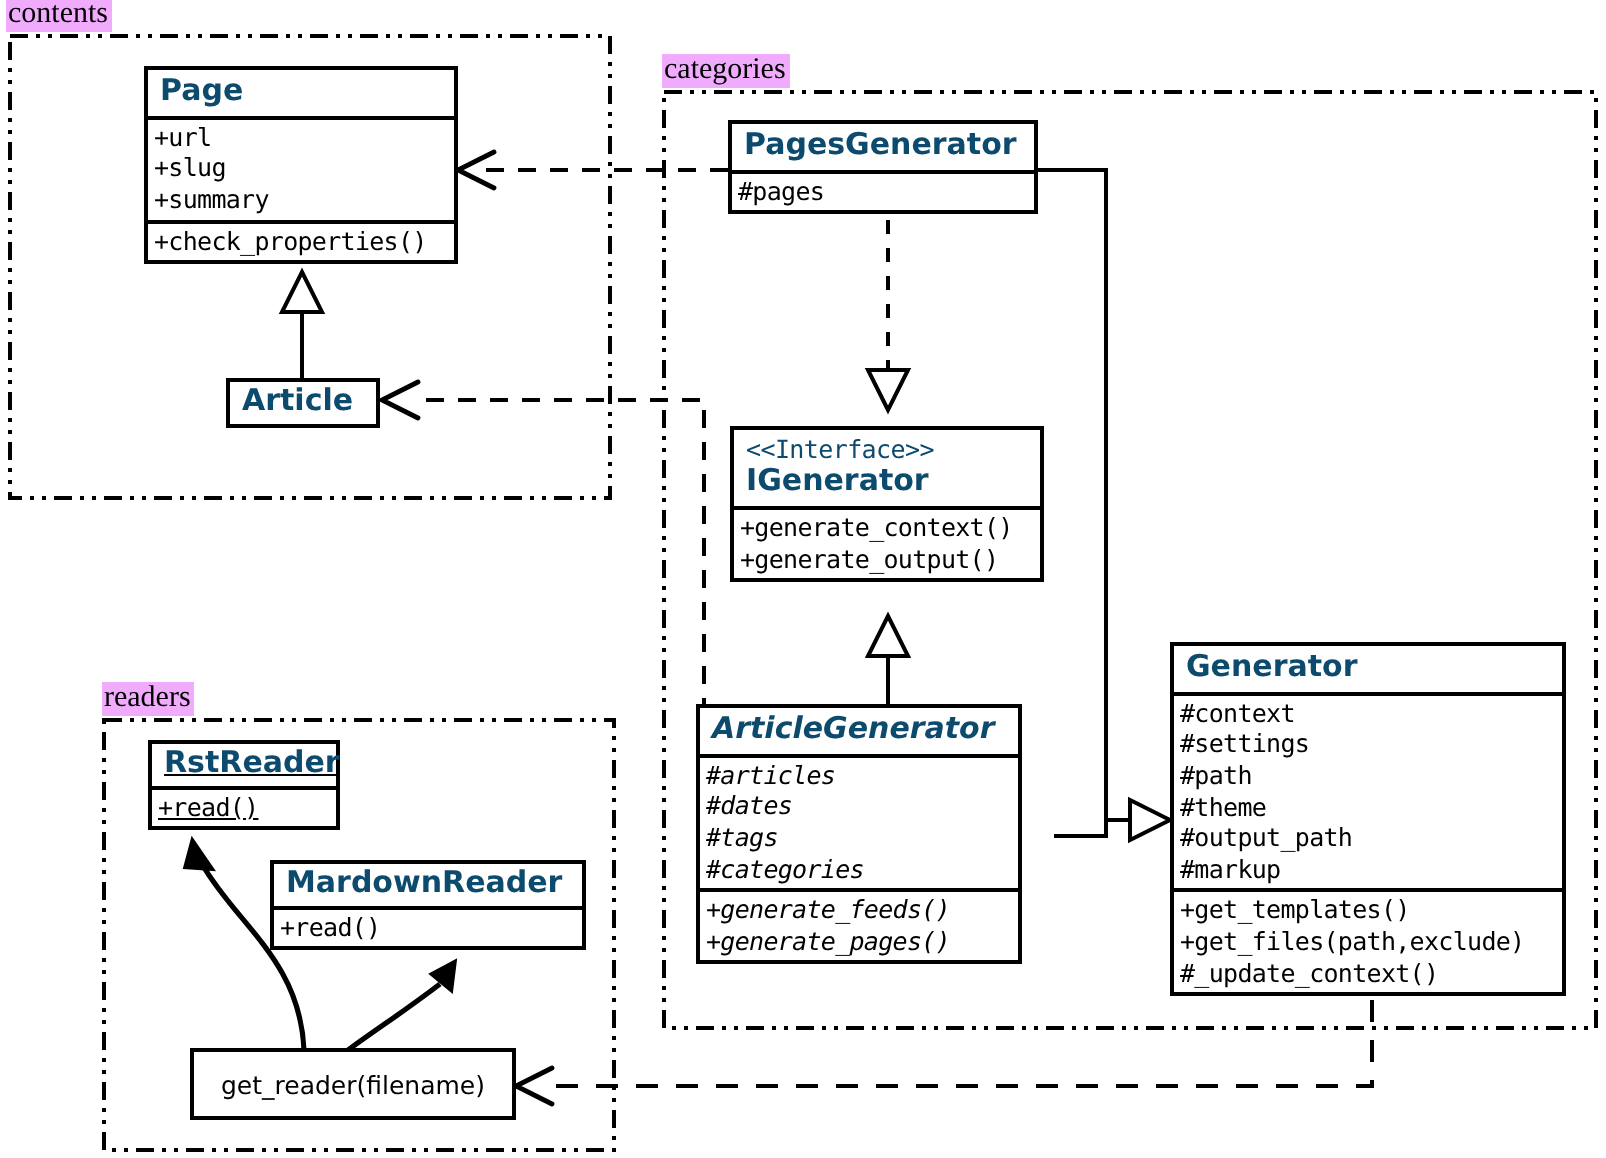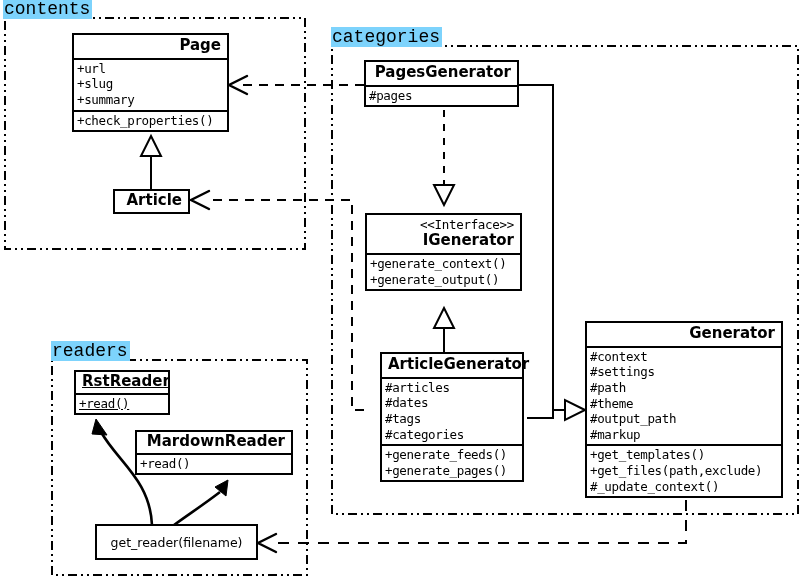--- a/index.html
+++ b/index.html
@@ -27,27 +27,27 @@
   
   .uml-class {
     position: absolute;
     box-sizing: border-box;
     border: 2px solid #000;
     background: #ffffff;
     z-index: 5;
   }
   .uml-name {
     box-sizing: border-box;
-    text-align: right;
+    text-align: left;
     font-weight: bold;
     font-size: 15px;
     font-family: "DejaVu Sans", sans-serif;
     padding: 3px 6px 4px 6px;
     line-height: 1.05;
-    color: #000000;
+    color: #0c4a6e;
     white-space: nowrap;
   }
   .uml-stereotype {
     display: block;
     font-weight: normal;
     font-size: 12.5px;
     font-family: "DejaVu Sans Mono", monospace;
     letter-spacing: -0.3px;
     line-height: 1.15;
     padding-bottom: 1px;
@@ -82,24 +82,24 @@
   }
   .fn-label {
     font-family: "DejaVu Sans", sans-serif;
     font-size: 12.5px;
     color: #000;
     white-space: nowrap;
   }
   
   .pkg-label {
     position: absolute;
-    font-family: Liberation Mono, monospace;
-    font-size: 18px;
+    font-family: Liberation Serif, serif;
+    font-size: 15px;
     color: #000;
-    background: #7dd3fc;
+    background: #f0abfc;
     z-index: 3;
     padding: 0 2px 0 1px;
     white-space: nowrap;
   }
 </style>
 </head>
 <body>
 
 <div id="canvas">
 
@@ -178,21 +178,21 @@
       <span class="uml-stereotype">&lt;&lt;Interface&gt;&gt;</span>
       <span>IGenerator</span>
     </div>
     <div class="uml-sep"></div>
     <div class="uml-compartment">
       <div class="uml-item">+generate_context()</div>
       <div class="uml-item">+generate_output()</div>
     </div>
   </div>
 
-  <div class="uml-class" style="left:380px; top:352px; width:144px;">
+  <div class="uml-class" style="left:348px; top:352px; width:163px;font-style:italic;">
     <div class="uml-name">ArticleGenerator</div>
     <div class="uml-sep"></div>
     <div class="uml-compartment">
       <div class="uml-item">#articles</div>
       <div class="uml-item">#dates</div>
       <div class="uml-item">#tags</div>
       <div class="uml-item">#categories</div>
     </div>
     <div class="uml-sep"></div>
     <div class="uml-compartment">

